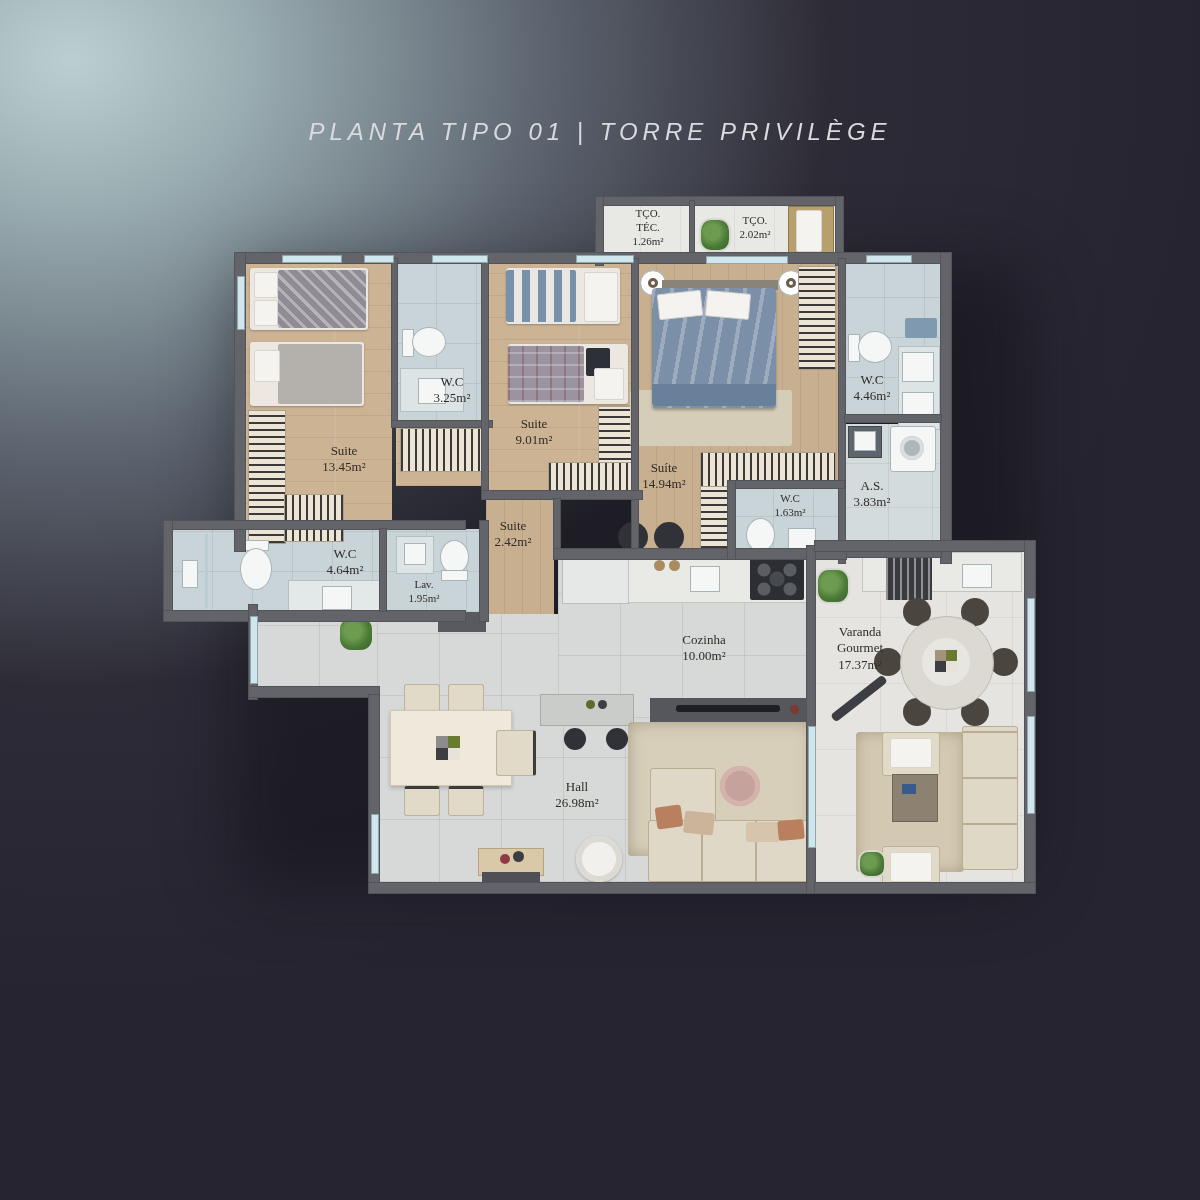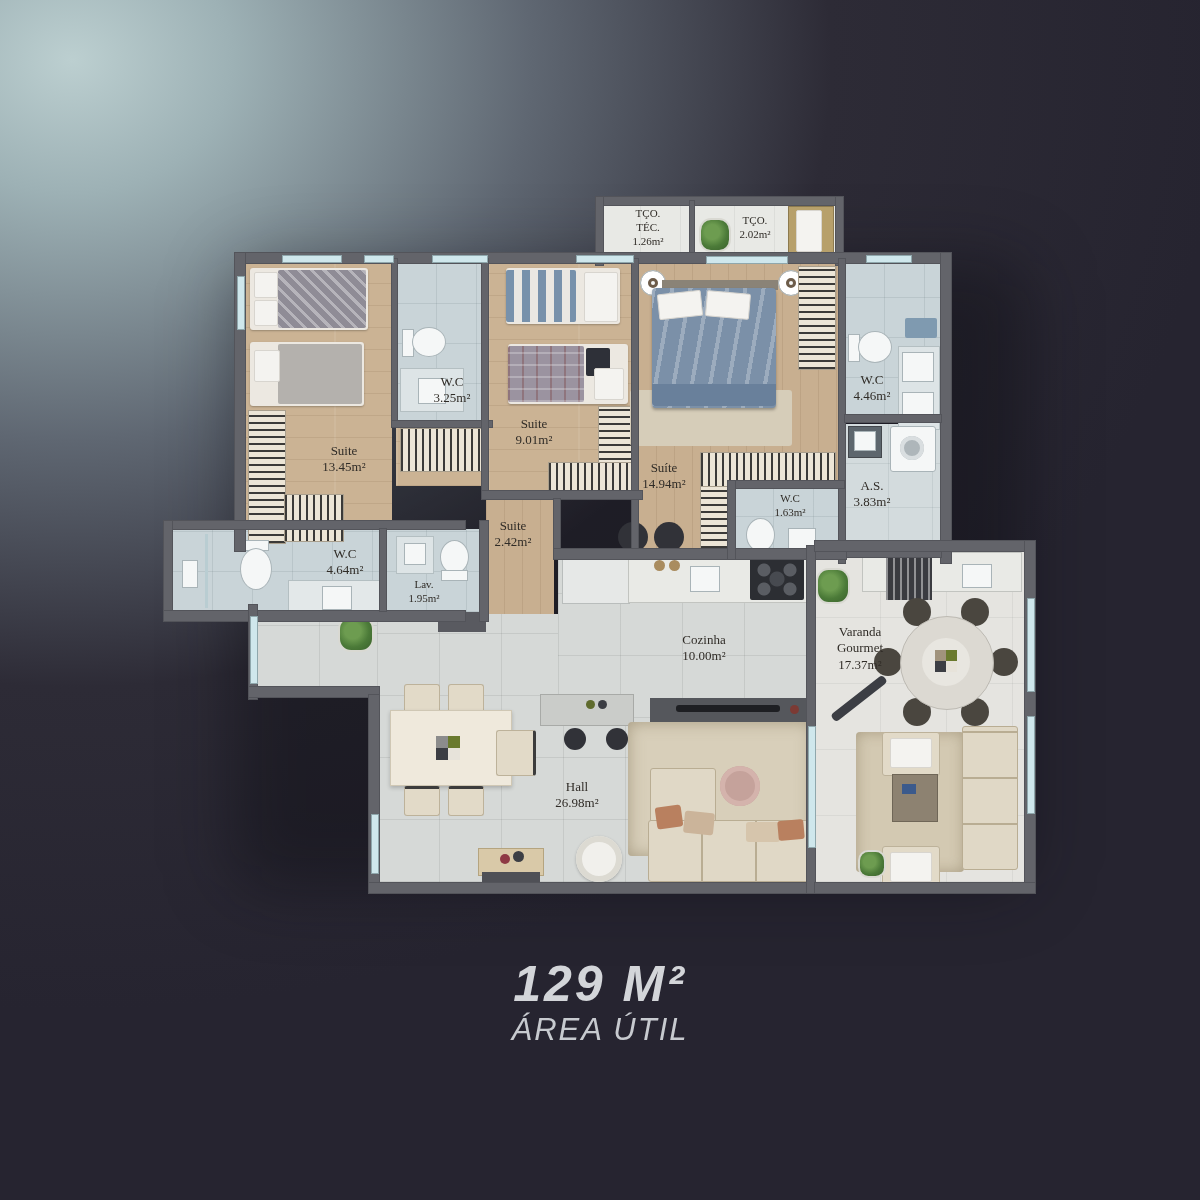--- a/index.html
+++ b/index.html
@@ -40,20 +40,21 @@
   .round{border-radius:50%;}
   .plant{background:radial-gradient(circle at 40% 40%, #6d9c50 0 30%, #4b7a38 60%, #3a612c 100%);border-radius:35%;box-shadow:0 0 0 2px #d9d9d2;}
   .cream{background:#e2dac8;border:1px solid #bdb29a;border-radius:3px;}
   .dark{background:#313238;}
 </style>
 </head>
 <body>
 
 <div class="stage">
 
+  <div class="abs title">PLANTA TIPO 01 | TORRE PRIVILÈGE</div>
   <div class="abs shadow"></div>
 
   <div class="abs tco-floor" style="left:600px;top:203px;width:89px;height:55px"></div>
   <div class="abs tco-floor" style="left:694px;top:203px;width:141px;height:55px"></div>
   <div class="abs wood-h" style="left:244px;top:262px;width:148px;height:286px"></div>
   <div class="abs bath" style="left:396px;top:262px;width:89px;height:162px"></div>
   <div class="abs wood-h" style="left:396px;top:424px;width:89px;height:62px"></div>
   <div class="abs wood-h" style="left:488px;top:262px;width:144px;height:232px"></div>
   <div class="abs wood-v" style="left:638px;top:262px;width:200px;height:298px"></div>
   <div class="abs bath" style="left:844px;top:262px;width:98px;height:156px"></div>
@@ -259,16 +260,14 @@
   <div class="abs lbl" style="left:872px;top:494px"><span class="nm">A.S.</span><span class="ar">3.83m²</span></div>
   <div class="abs lbl small" style="left:790px;top:506px"><span class="nm">W.C</span><span class="ar">1.63m²</span></div>
   <div class="abs lbl" style="left:513px;top:534px"><span class="nm">Suite</span><span class="ar">2.42m²</span></div>
   <div class="abs lbl" style="left:345px;top:562px"><span class="nm">W.C</span><span class="ar">4.64m²</span></div>
   <div class="abs lbl small" style="left:424px;top:592px"><span class="nm">Lav.</span><span class="ar">1.95m²</span></div>
   <div class="abs lbl" style="left:704px;top:648px"><span class="nm">Cozinha</span><span class="ar">10.00m²</span></div>
   <div class="abs lbl" style="left:860px;top:648px"><span class="nm">Varanda
 Gourmet</span><span class="ar">17.37m²</span></div>
   <div class="abs lbl" style="left:577px;top:795px"><span class="nm">Hall</span><span class="ar">26.98m²</span></div>
 
-  <div class="abs sum-area">129 M²</div>
-  <div class="abs sum-lbl">ÁREA ÚTIL</div>
 
 </div>
 
 </body></html>

